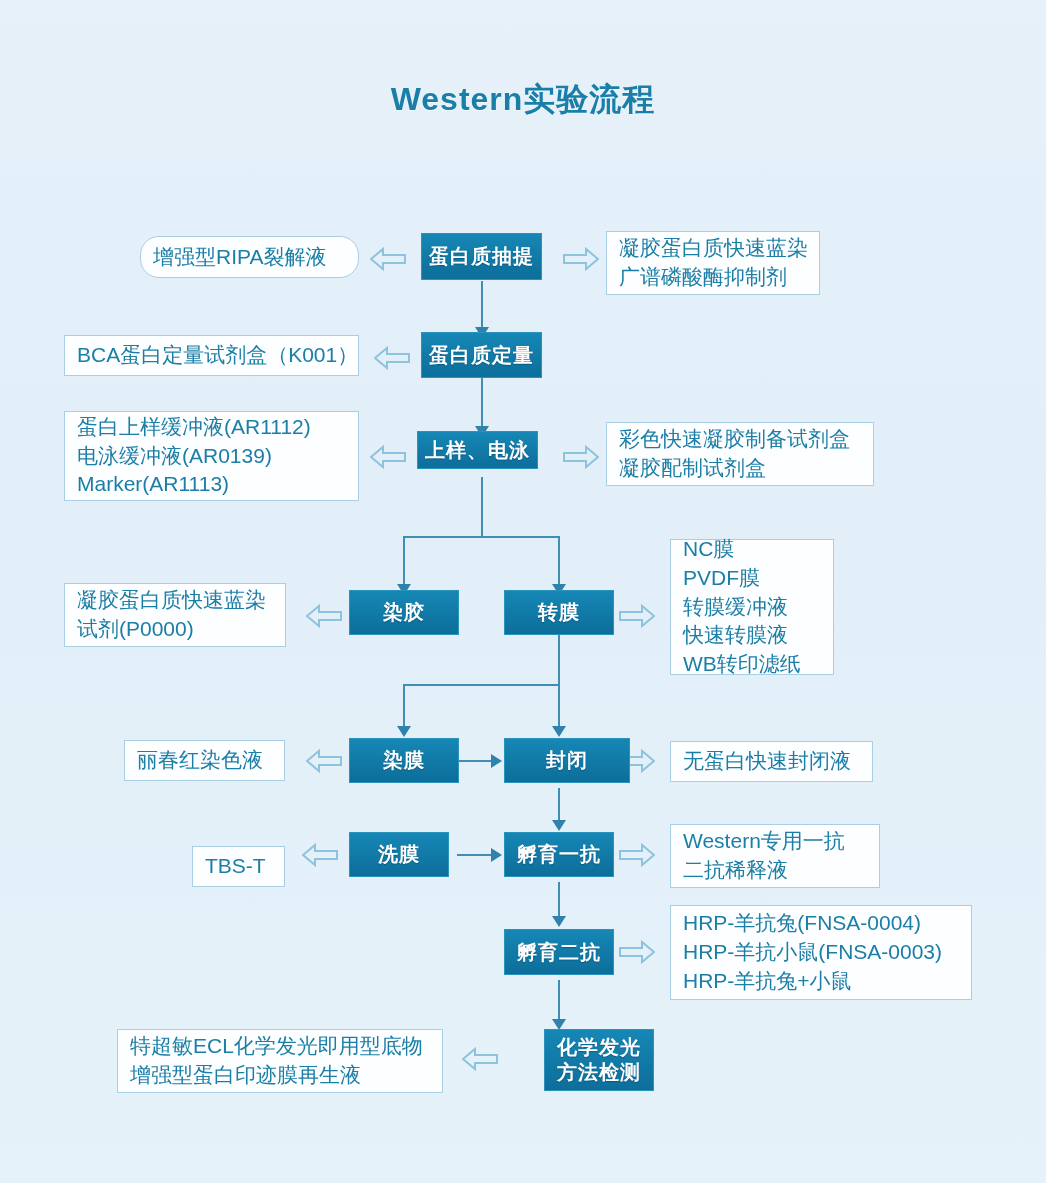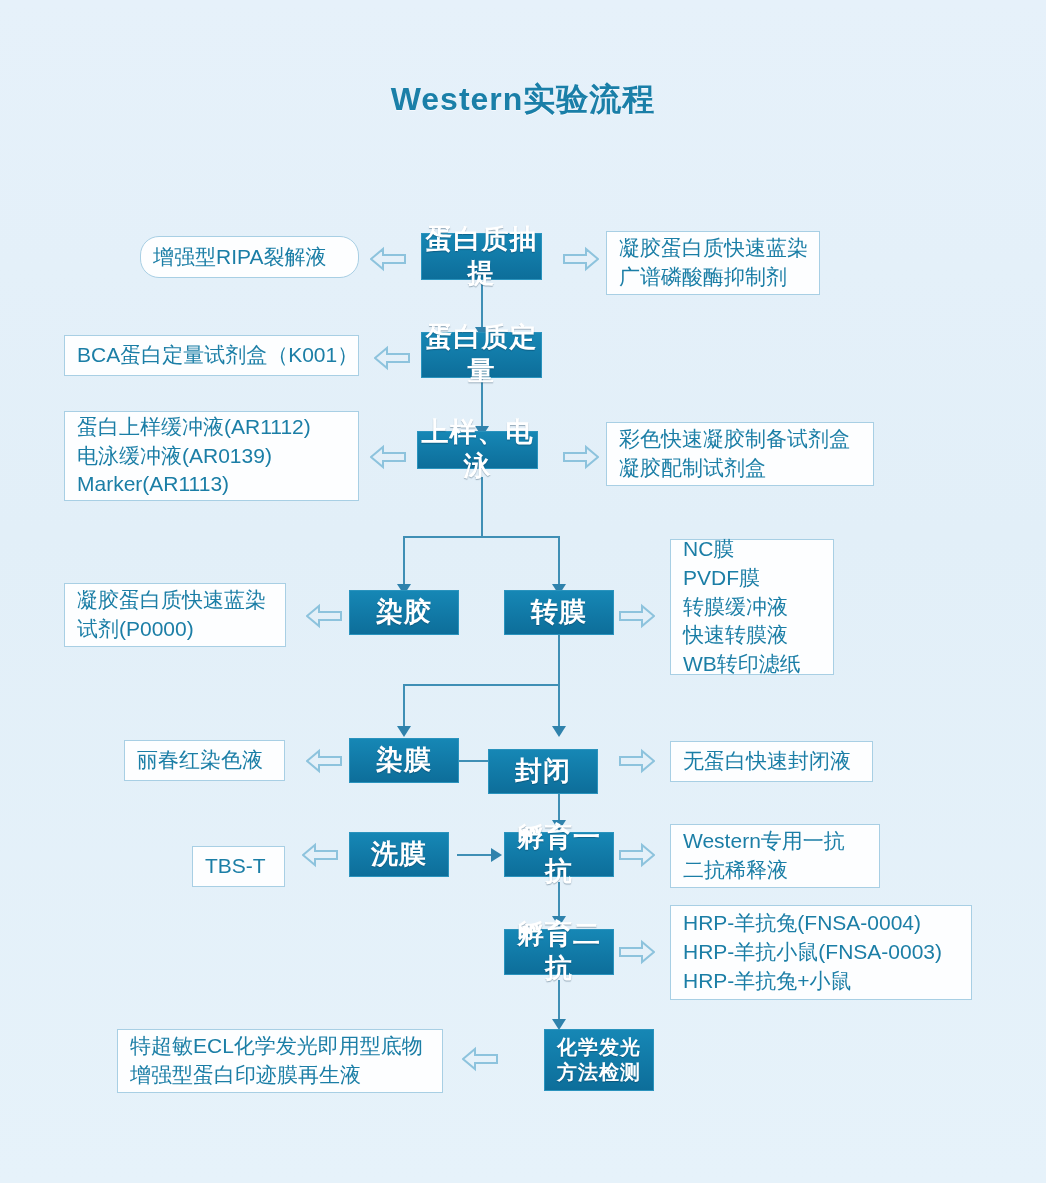--- a/index.html
+++ b/index.html
@@ -35,21 +35,21 @@
   }
 
   
   .pbox {
     position: absolute;
     box-sizing: border-box;
     background: linear-gradient(180deg, #1687b5 0%, #1179a6 55%, #0d6e9a 100%);
     border: 1px solid #2a93bd;
     color: #ffffff;
     font-weight: bold;
-    font-size: 27px;
+    font-size: 20px;
     letter-spacing: 1px;
     display: flex;
     align-items: center;
     justify-content: center;
     text-align: center;
     line-height: 1.25;
     text-shadow: 0 1px 1px rgba(0,40,70,0.35);
     z-index: 3;
   }
   .pbox .l2 { display: block; }
@@ -239,21 +239,21 @@
   </div>
 
   <div class="pbox" style="left:504px; top:590px; width:110px; height:45px;">
     <span>转膜</span>
   </div>
 
   <div class="pbox" style="left:349px; top:738px; width:110px; height:45px;">
     <span>染膜</span>
   </div>
 
-  <div class="pbox" style="left:488px; top:738px; width:110px; height:45px;margin-top:11px;">
+  <div class="pbox" style="left:504px; top:738px; width:126px; height:45px;">
     <span>封闭</span>
   </div>
 
   <div class="pbox" style="left:349px; top:832px; width:100px; height:45px;">
     <span>洗膜</span>
   </div>
 
   <div class="pbox" style="left:504px; top:832px; width:110px; height:45px;">
     <span>孵育一抗</span>
   </div>

